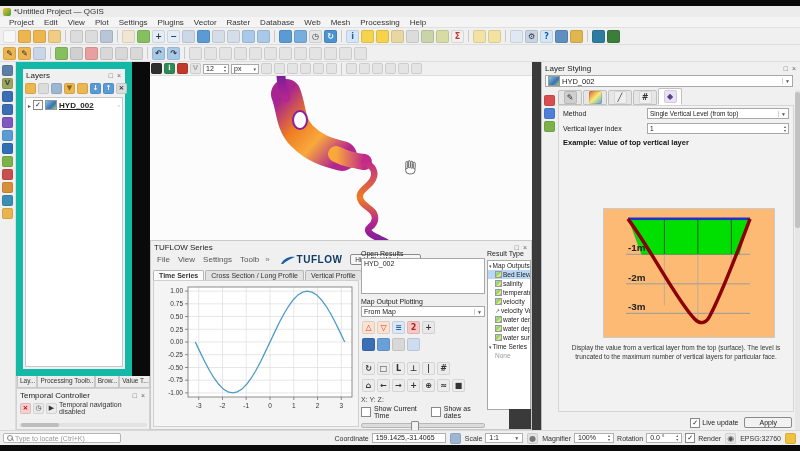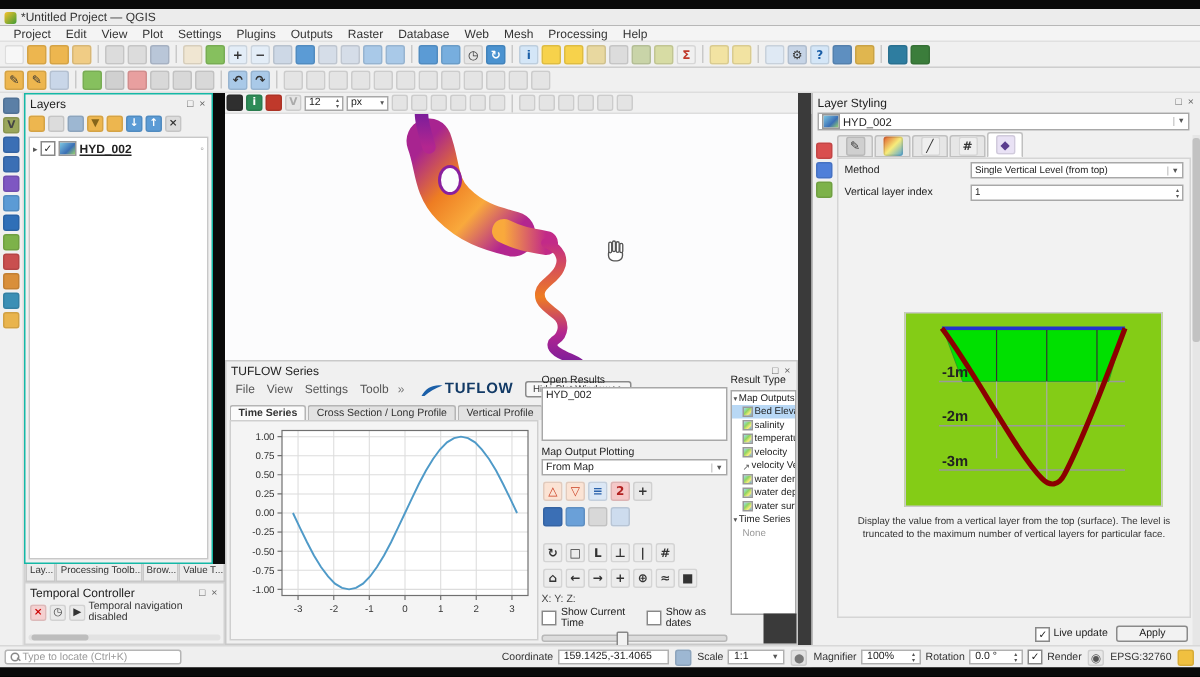--- a/index.html
+++ b/index.html
@@ -10,21 +10,21 @@
   #menubar{left:0;top:17px;width:800px;height:11px;background:#f4f4f4;display:flex;align-items:center;padding-left:4px;font-size:8px;box-sizing:border-box;border-bottom:1px solid #e0e0e0;}
   .menu-item{padding:0 5px;color:#333;white-space:nowrap;}
   .toolbar{left:0;width:800px;height:17px;background:#f0f0f0;display:flex;align-items:center;padding-left:2px;box-sizing:border-box;border-bottom:1px solid #ddd;overflow:hidden;}
   #tb1{top:28px;} #tb2{top:45px;}
   .icon-chip{flex:0 0 auto;width:13px;height:13px;border-radius:2px;margin:1px;font:bold 8px/13px "DejaVu Sans",sans-serif;text-align:center;color:#333;display:inline-block;vertical-align:middle;box-shadow:inset 0 0 0 1px rgba(0,0,0,0.10);}
   .sm .icon-chip{width:11px;height:11px;line-height:11px;font-size:7px;margin:1px 1px;}
   .tb-sep{flex:0 0 auto;width:1px;height:12px;background:#c9c9c9;margin:0 3px;display:inline-block;vertical-align:middle;}
   .qgis-chip{width:8px;height:8px;border-radius:2px;background:linear-gradient(135deg,#f8c12c,#3d9c35);display:inline-block;}
   
   #leftbar{left:0;top:62px;width:16px;height:368px;background:#f0f0f0;display:flex;flex-direction:column;align-items:center;padding-top:2px;box-sizing:border-box;border-right:1px solid #ddd;}
-  #layers-panel{left:16px;top:62px;width:126px;height:314px;background:#f0f0f0;border:1px solid #14b8a6;box-sizing:border-box;}
+  #layers-panel{left:16px;top:62px;width:116px;height:314px;background:#f0f0f0;border:7px solid #14b8a6;box-sizing:border-box;}
   .panel-head{height:12px;display:flex;justify-content:space-between;align-items:center;padding:0 3px;font-size:8px;color:#222;}
   .dock-btns{font-size:7px;color:#666;letter-spacing:1px;}
   #layers-tb{display:flex;align-items:center;height:14px;padding-left:1px;}
   #layers-tree{position:absolute;left:2px;right:2px;top:28px;bottom:2px;background:#fff;border:1px solid #c8c8c8;font-size:8px;}
   .layer-row{display:flex;align-items:center;gap:2px;padding:2px 2px;}
   .layer-name{font-weight:bold;text-decoration:underline;font-size:8px;}
   .cb{width:8px;height:8px;border:1px solid #888;background:#fff;display:inline-block;font:bold 7px/8px "DejaVu Sans",sans-serif;text-align:center;color:#222;flex:0 0 auto;}
   .mesh-chip{width:10px;height:8px;background:linear-gradient(135deg,#7ec8e3,#3b6fb5 60%,#9bd46a);display:inline-block;border:1px solid #999;flex:0 0 auto;}
   #bottom-tabs{left:16px;top:376px;width:134px;height:12px;display:flex;font-size:6.5px;background:#e4e4e4;border-left:1px solid #d2d2d2;box-sizing:border-box;}
   .b-tab{flex:1 1 auto;border:1px solid #c8c8c8;border-top:none;background:#ececec;padding:1px 2px;white-space:nowrap;overflow:hidden;color:#333;}
@@ -70,21 +70,21 @@
   #styling{left:541px;top:62px;width:259px;height:368px;background:#f0f0f0;border-left:1px solid #bbb;box-sizing:border-box;font-size:8px;}
   #st-combo{position:absolute;left:3px;top:13px;width:248px;height:12px;font-size:7.5px;}
   #st-leftbar{position:absolute;left:0;top:28px;width:15px;bottom:0;display:flex;flex-direction:column;align-items:center;padding-top:4px;box-sizing:border-box;}
   #st-tabs{position:absolute;left:16px;top:28px;height:15px;display:flex;align-items:flex-end;}
   .st-tab{width:22px;height:13px;border:1px solid #c0c0c0;background:#e6e6e6;display:flex;align-items:center;justify-content:center;margin-right:1px;border-radius:2px 2px 0 0;}
   .st-tab.active{background:#fff;height:15px;border-bottom-color:#fff;}
   #st-content{position:absolute;left:16px;top:43px;right:6px;bottom:18px;background:#f2f2f2;border:1px solid #d5d5d5;box-sizing:border-box;}
   .st-heading{font-size:7.5px;font-weight:bold;padding:4px 4px 2px 4px;color:#111;}
   .st-row{display:flex;align-items:center;justify-content:space-between;padding:2px 4px;}
   .st-label{font-size:7px;color:#222;}
-  #st-diagram{position:absolute;left:44px;top:102px;width:170px;height:128px;background:#84cc16;border:1px solid #c9c9c9;}
+  #st-diagram{position:absolute;left:44px;top:102px;width:170px;height:128px;background:#fdba74;border:1px solid #c9c9c9;}
   .st-desc{position:absolute;left:6px;right:6px;top:238px;font-size:6.5px;color:#333;text-align:center;line-height:1.35;}
   #st-bottom{position:absolute;right:8px;bottom:2px;display:flex;align-items:center;gap:6px;font-size:7px;}
   .btn{border:1px solid #8a8a8a;background:#f2f2f2;padding:1px 14px;font-size:7px;border-radius:2px;color:#222;}
   #st-scroll{position:absolute;right:0;top:28px;width:5px;bottom:0;background:#e6e6e6;}
   #st-scroll .thumb{position:absolute;top:2px;width:5px;height:40%;background:#c2c2c2;border-radius:2px;}
   
   #statusbar{left:0;top:430px;width:800px;height:15px;background:#efefef;display:flex;align-items:center;gap:3px;font-size:7px;color:#333;padding:0 3px;box-sizing:border-box;border-top:1px solid #d8d8d8;}
   #locate{width:118px;height:10px;background:#fff;border:1px solid #b5b5b5;border-radius:2px;display:flex;align-items:center;gap:2px;padding:0 3px;color:#999;box-sizing:border-box;}
   .mag{position:relative;width:6px;height:6px;flex:0 0 auto;}
   .mag::before{content:"";position:absolute;left:0;top:0;width:4px;height:4px;border:1px solid #888;border-radius:50%;}
@@ -103,21 +103,21 @@
     <span>*Untitled Project — QGIS</span>
   </div>
 
   <div class="abs" id="menubar">
       <span class="menu-item">Project</span>
       <span class="menu-item">Edit</span>
       <span class="menu-item">View</span>
       <span class="menu-item">Plot</span>
       <span class="menu-item">Settings</span>
       <span class="menu-item">Plugins</span>
-      <span class="menu-item">Outputs</span>
+      <span class="menu-item">Vector</span>
       <span class="menu-item">Raster</span>
       <span class="menu-item">Database</span>
       <span class="menu-item">Web</span>
       <span class="menu-item">Mesh</span>
       <span class="menu-item">Processing</span>
       <span class="menu-item">Help</span>
     </div>
 
   <div class="abs toolbar" id="tb1">
       <span class="icon-chip" style="background: rgb(247, 247, 247);"></span>
@@ -583,20 +583,21 @@
       <div class="st-row">
         <span class="st-label">Vertical layer index</span>
         <span class="combo spinner" style="width:142px;height:11px;font-size:6.5px;">
           <span>1</span>
           <span class="arrs">
               <span>▴</span>
               <span>▾</span>
             </span>
         </span>
       </div>
+      <div class="st-heading" style="padding-top:2px;">Example: Value of top vertical layer</div>
       <div id="st-diagram">
         <svg width="168" height="126" viewBox="0 0 170 128">
           <line x1="22" y1="46" x2="148" y2="46" stroke="#9a9a9a" stroke-width="1"></line>
           <line x1="22" y1="76" x2="148" y2="76" stroke="#9a9a9a" stroke-width="1"></line>
           <line x1="22" y1="106" x2="148" y2="106" stroke="#9a9a9a" stroke-width="1"></line>
           <polygon points="25,11 147,11 137,46 38,46" fill="#00e000" stroke="#2a8a2a" stroke-width="0.5"></polygon>
           <line x1="61" y1="11" x2="61" y2="46" stroke="#333" stroke-width="0.8"></line>
           <line x1="95" y1="11" x2="95" y2="46" stroke="#333" stroke-width="0.8"></line>
           <line x1="129" y1="11" x2="129" y2="46" stroke="#333" stroke-width="0.8"></line>
           <line x1="61" y1="46" x2="61" y2="98" stroke="#aaa" stroke-width="0.8"></line>

